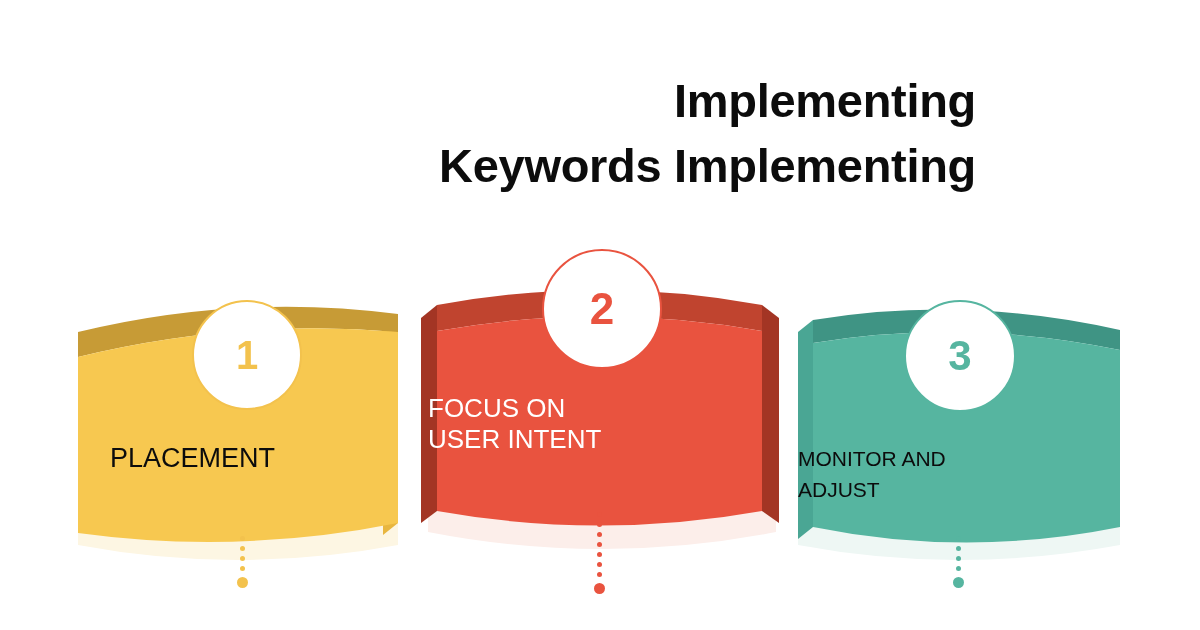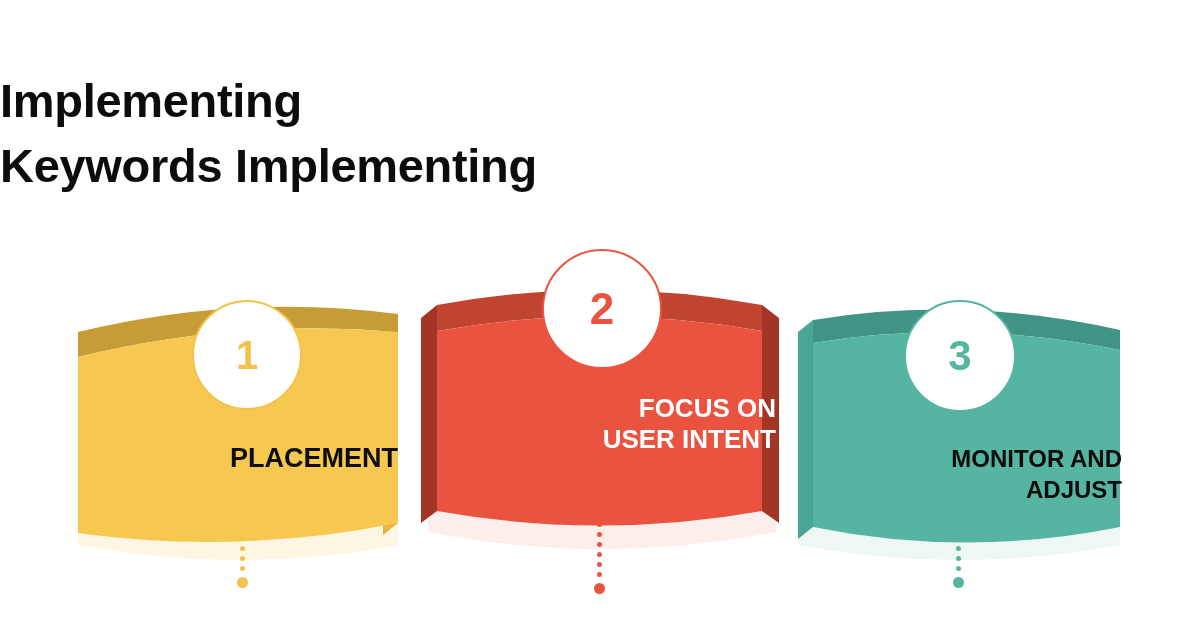--- a/index.html
+++ b/index.html
@@ -19,21 +19,21 @@
     width: 1200px;
     height: 630px;
     background: #ffffff;
   }
   
   #title-block {
     position: absolute;
     left: 0;
     top: 68px;
     width: 976px;
-    text-align: left;
+    text-align: right;
   }
   .title-line {
     display: block;
     font-family: "Liberation Sans", sans-serif;
     font-weight: bold;
     font-size: 47px;
     line-height: 65px;
     letter-spacing: -0.3px;
     color: #0c0c0c;
     white-space: nowrap;
@@ -77,38 +77,38 @@
   #circle-3 {
     left: 904px; top: 300px;
     width: 112px; height: 112px;
     border: 2px solid #56b5a0;
   }
   #circle-3 .step-number { font-size: 42px; color: #56b5a0; }
 
   
   .banner-label {
     position: absolute;
-    text-align: right;
-    font-family: "Liberation Sans", sans-serif;
-    font-weight: bold;
+    text-align: left;
+    font-family: "Liberation Sans", sans-serif;
+    font-weight: normal;
     line-height: 31px;
     white-space: pre-line;
     user-select: none;
   }
   #label-1 {
     left: 78px; top: 443px; width: 320px;
-    font-size: 27px; color: #0c0c0c;
+    font-size: 27px; color: #0c0c0c; padding-left: 32px;
   }
   #label-2 {
     left: 428px; top: 393px; width: 348px;
     font-size: 26px; color: #ffffff;
   }
   #label-3 {
     left: 798px; top: 443px; width: 324px;
-    font-size: 24px; color: #0c0c0c;
+    font-size: 21px; color: #0c0c0c;
   }
 
   
   .connector {
     position: absolute;
     width: 9px;
     display: flex;
     flex-direction: column;
     align-items: center;
   }

